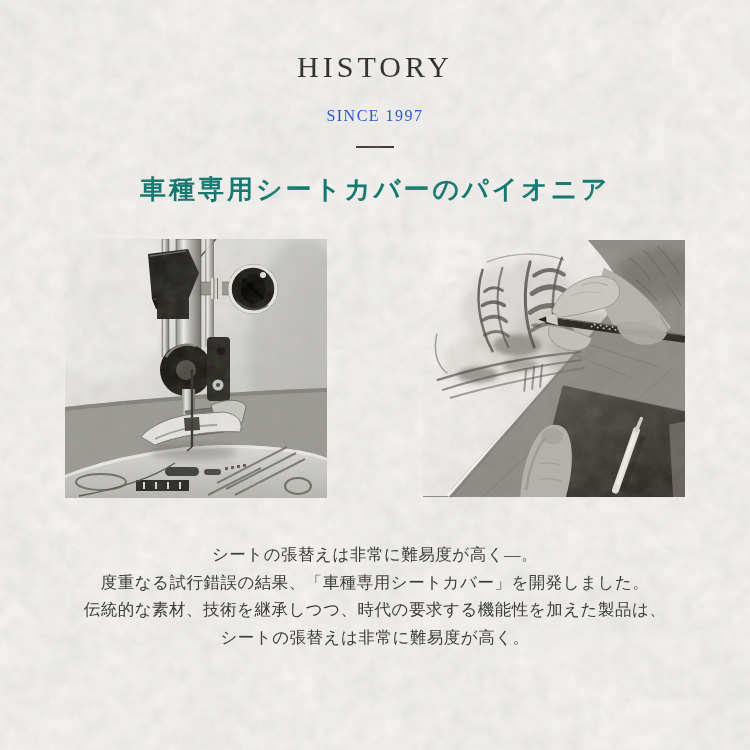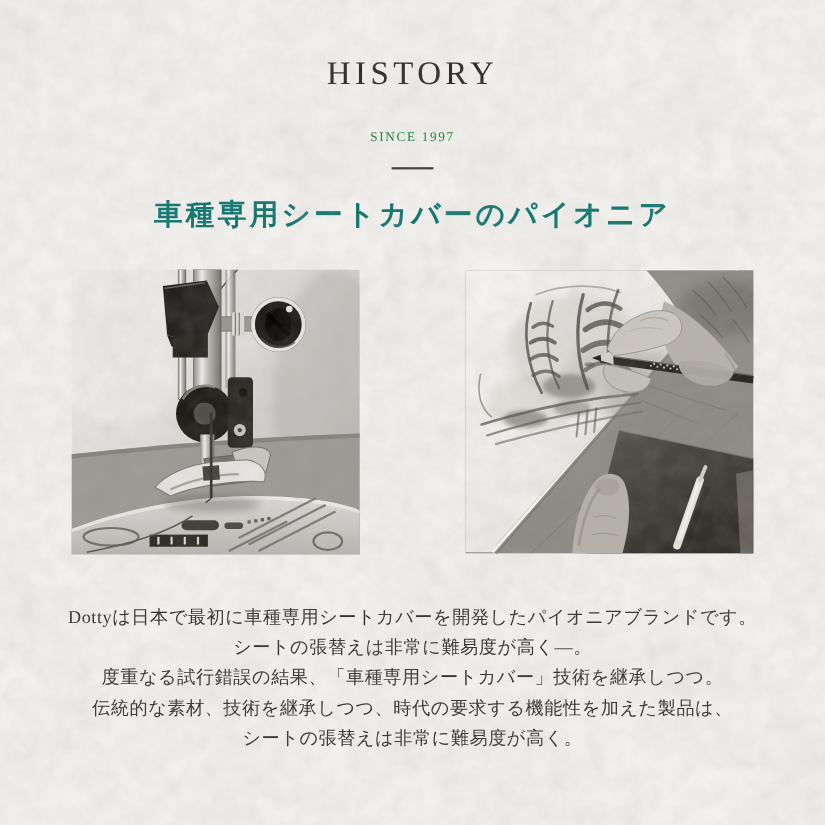--- a/index.html
+++ b/index.html
@@ -16,22 +16,22 @@
   .texture {
     position:absolute; inset:0; z-index:6; pointer-events:none; opacity:.55;
   }
   .content { position:relative; z-index:1; }
   .title {
     margin:0; padding-top:52px;
     font-size:30px; font-weight:400; line-height:1;
     letter-spacing:4px; color:#2b2a28;
   }
   .subtitle {
-    margin-top:36px;
-    font-size:12px; line-height:1; letter-spacing:1.5px; color:#15803d;
+    margin-top:26px;
+    font-size:16px; line-height:1; letter-spacing:1.5px; color:#1d4ed8;
   }
   .divider {
     width:38px; height:2px; background:#3a3937;
     margin:22px auto 0;
   }
   .tagline {
     margin:26px 0 0 0;
     font-size:26px; font-weight:700; line-height:1.2;
     letter-spacing:3px; color:#0f766e;
   }
@@ -265,23 +265,22 @@
           <path d="M130,72 C134,58 146,46 162,40 C178,34 192,36 197,46 C201,55 195,64 184,68 C168,73 146,77 136,78 Z" fill="#cdc9c2" stroke="#918d86" stroke-width="0.8"></path>
           <path d="M160,46 C168,42 178,42 186,46" stroke="#a5a19a" stroke-width="1.2" fill="none" opacity="0.7"></path>
           <path d="M150,56 C158,52 170,51 180,54" stroke="#a5a19a" stroke-width="1" fill="none" opacity="0.5"></path>
           <path d="M196,84 C212,80 232,84 246,94 C242,104 228,108 214,104 C202,100 194,92 196,84 Z" fill="#aeaaa3" opacity="0.95"></path>
         </svg>
       </figure>
 
     </div>
 
     <div class="story">
-      <p>Dottyは日本で最初に車種専用シートカバーを開発したパイオニアブランドです。</p>
       <p>シートの張替えは非常に難易度が高く―。</p>
-      <p>度重なる試行錯誤の結果、「車種専用シートカバー」技術を継承しつつ。</p>
+      <p>度重なる試行錯誤の結果、「車種専用シートカバー」を開発しました。</p>
       <p>伝統的な素材、技術を継承しつつ、時代の要求する機能性を加えた製品は、</p>
       <p>シートの張替えは非常に難易度が高く。</p>
     </div>
 
   </div>
 
   <svg class="texture" width="750" height="750" aria-hidden="true">
     <defs>
       <filter id="txGrain" x="0" y="0" width="100%" height="100%">
         <feTurbulence type="fractalNoise" baseFrequency="0.06" numOctaves="3" seed="11" result="n"></feTurbulence>

